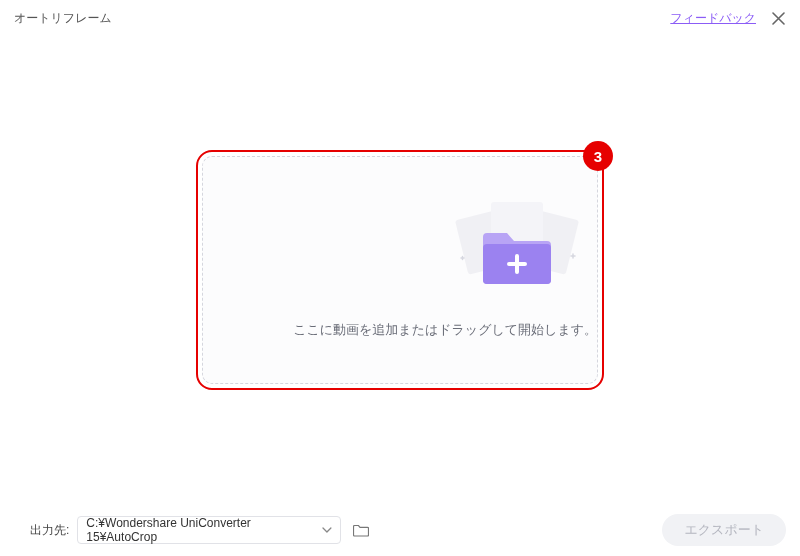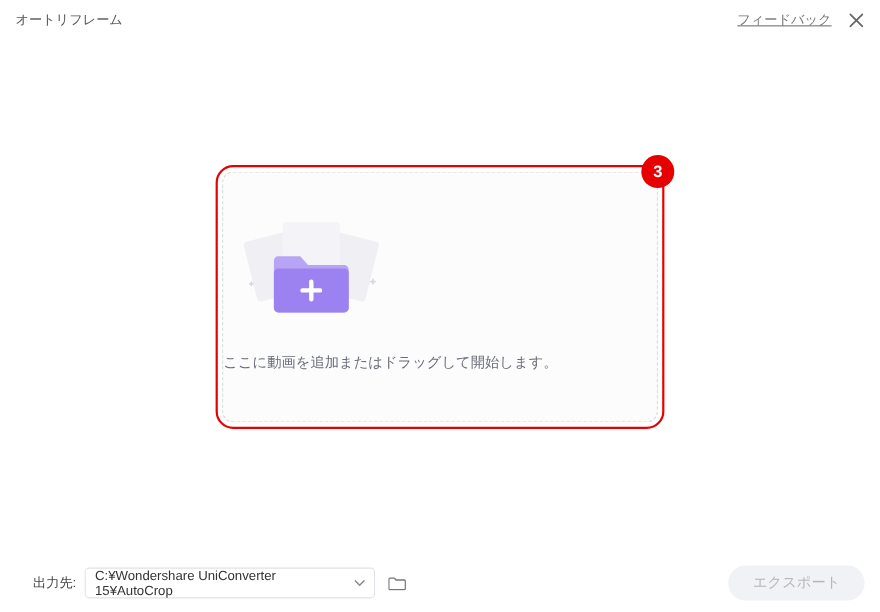--- a/index.html
+++ b/index.html
@@ -22,21 +22,21 @@
       font-size: 12px;
       color: #555;
     }
     .header-right {
       display: flex;
       align-items: center;
       gap: 14px;
     }
     .feedback-link {
       font-size: 12px;
-      color: #737373;
+      color: #8b5cf6;
       text-decoration: underline;
       cursor: pointer;
     }
     .close-btn {
       cursor: pointer;
       display: flex;
       align-items: center;
       justify-content: center;
       width: 16px;
       height: 16px;
@@ -53,21 +53,21 @@
       position: relative;
     }
     .dropzone {
       width: 396px;
       height: 228px;
       border: 1.5px dashed #d5d6de;
       border-radius: 10px;
       background: #fcfcfd;
       display: flex;
       flex-direction: column;
-      align-items: flex-start;
+      align-items: flex-end;
       justify-content: center;
       gap: 30px;
       cursor: pointer;
     }
     .highlight-ring {
       position: absolute;
       top: -6px;
       left: -6px;
       right: -6px;
       bottom: -6px;

